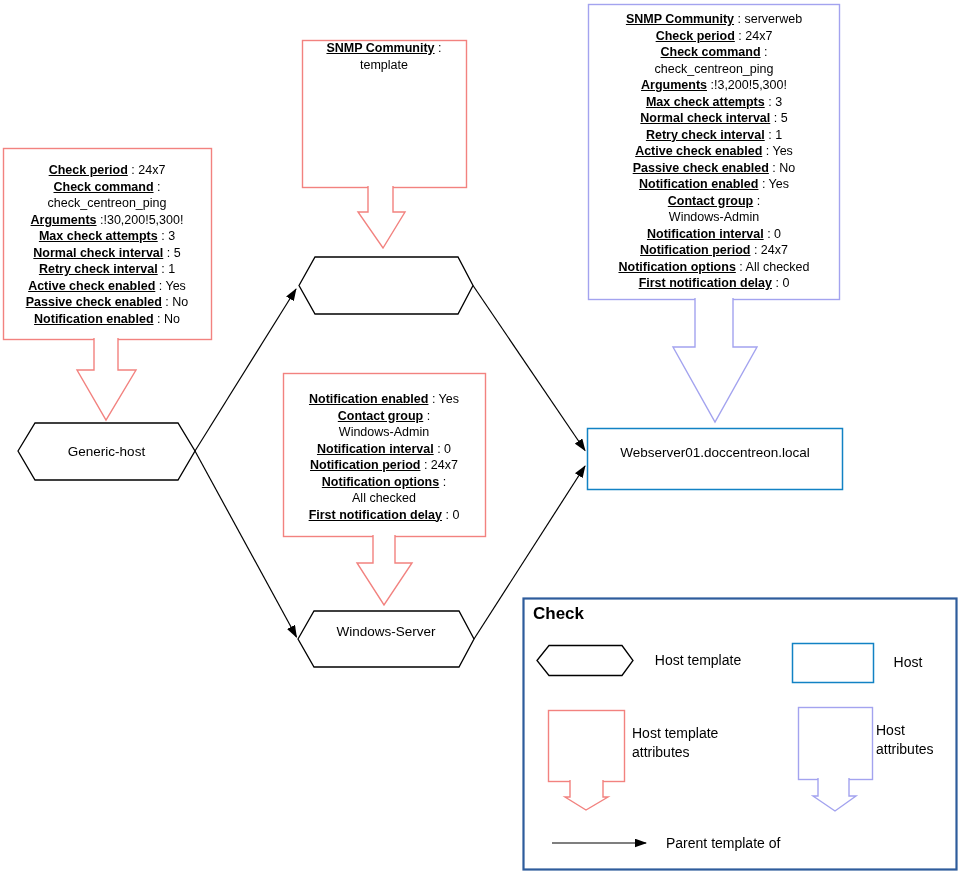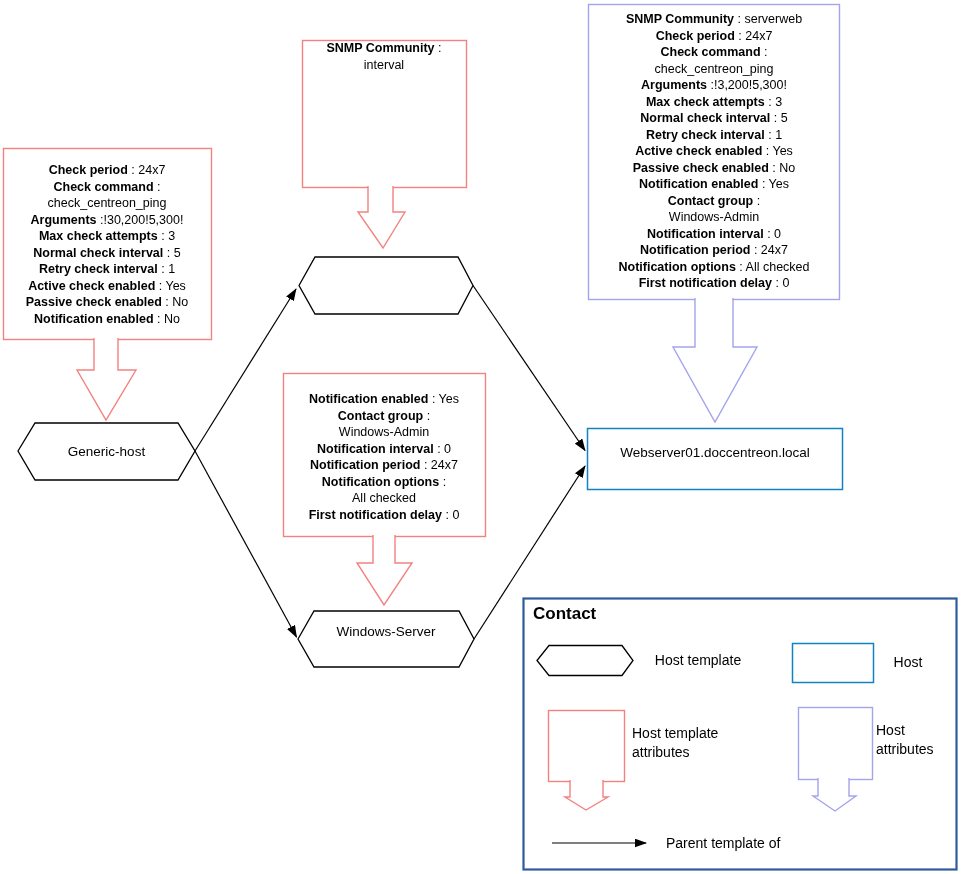--- a/index.html
+++ b/index.html
@@ -1,21 +1,21 @@
 <!DOCTYPE html>
 <html><head>
 <meta charset="utf-8">
 <style>
   html,body{margin:0;padding:0;background:#fff;}
   .stage{position:relative;width:961px;height:874px;background:#ffffff;
          font-family:"Liberation Sans", sans-serif;color:#000;overflow:hidden;}
   .stage svg{position:absolute;left:0;top:0;}
   .abox-text{position:absolute;text-align:center;font-size:12.5px;line-height:16.5px;}
   .abox-text .ln{white-space:nowrap;}
-  .abox-text b{font-weight:bold;}
+  .abox-text b{font-weight:bold;text-decoration:underline;}
   .node-label{position:absolute;display:flex;align-items:center;justify-content:center;
               font-size:13.5px;text-align:center;}
   .legend-title{position:absolute;font-size:17px;font-weight:bold;}
   .legend-label{position:absolute;display:flex;align-items:center;justify-content:center;
                 font-size:14px;text-align:left;line-height:19px;}
   .shape{fill:none;stroke-width:1.4;}
   .fat-arrow{fill:#ffffff;stroke-width:1.4;}
   .hex{fill:#ffffff;stroke:#000000;stroke-width:1.3;}
   .edge{stroke:#000000;stroke-width:1.2;fill:none;}
 </style>
@@ -73,21 +73,21 @@
       <div class="ln"><b>Normal check interval</b><span> : 5</span></div>
       <div class="ln"><b>Retry check interval</b><span> : 1</span></div>
       <div class="ln"><b>Active check enabled</b><span> : Yes</span></div>
       <div class="ln"><b>Passive check enabled</b><span> : No</span></div>
       <div class="ln"><b>Notification enabled</b><span> : No</span></div>
     </div>
 
   <div class="abox-text" style="left:302px;top:40px;width:164px;">
 
   <div class="ln"><b>SNMP Community</b><span> :</span></div>
-      <div class="ln"><b></b><span>interval</span></div>
+      <div class="ln"><b></b><span>template</span></div>
     </div>
 
   <div class="abox-text" style="left:283px;top:373px;width:202px;padding-top:18px;">
 
   <div class="ln"><b>Notification enabled</b><span> : Yes</span></div>
       <div class="ln"><b>Contact group</b><span> :</span></div>
       <div class="ln"><b></b><span>Windows-Admin</span></div>
       <div class="ln"><b>Notification interval</b><span> : 0</span></div>
       <div class="ln"><b>Notification period</b><span> : 24x7</span></div>
       <div class="ln"><b>Notification options</b><span> :</span></div>
@@ -113,20 +113,20 @@
       <div class="ln"><b>Notification interval</b><span> : 0</span></div>
       <div class="ln"><b>Notification period</b><span> : 24x7</span></div>
       <div class="ln"><b>Notification options</b><span> : All checked</span></div>
       <div class="ln"><b>First notification delay</b><span> : 0</span></div>
     </div>
 
   <div class="node-label" style="left:18px;top:423px;width:177px;height:57px;">Generic-host</div>
   <div class="node-label" style="left:298px;top:611px;width:176px;height:40px;">Windows-Server</div>
   <div class="node-label" style="left:587px;top:428px;width:256px;height:48px;">Webserver01.doccentreon.local</div>
 
-  <div class="legend-title" style="left:533px;top:604px;">Contact</div>
+  <div class="legend-title" style="left:533px;top:604px;">Check</div>
   <div class="legend-label" style="left:638px;top:645px;width:120px;height:31px;">Host template</div>
   <div class="legend-label" style="left:878px;top:647px;width:60px;height:31px;">Host</div>
   <div class="legend-label" style="left:876px;top:718px;width:84px;height:44px;">Host attributes</div>
   <div class="legend-label" style="left:632px;top:722px;width:130px;height:42px;">Host template attributes</div>
   <div class="legend-label" style="left:666px;top:834px;width:160px;height:18px;justify-content:flex-start;">Parent template of</div>
 
 </div>
 
 </body></html>

